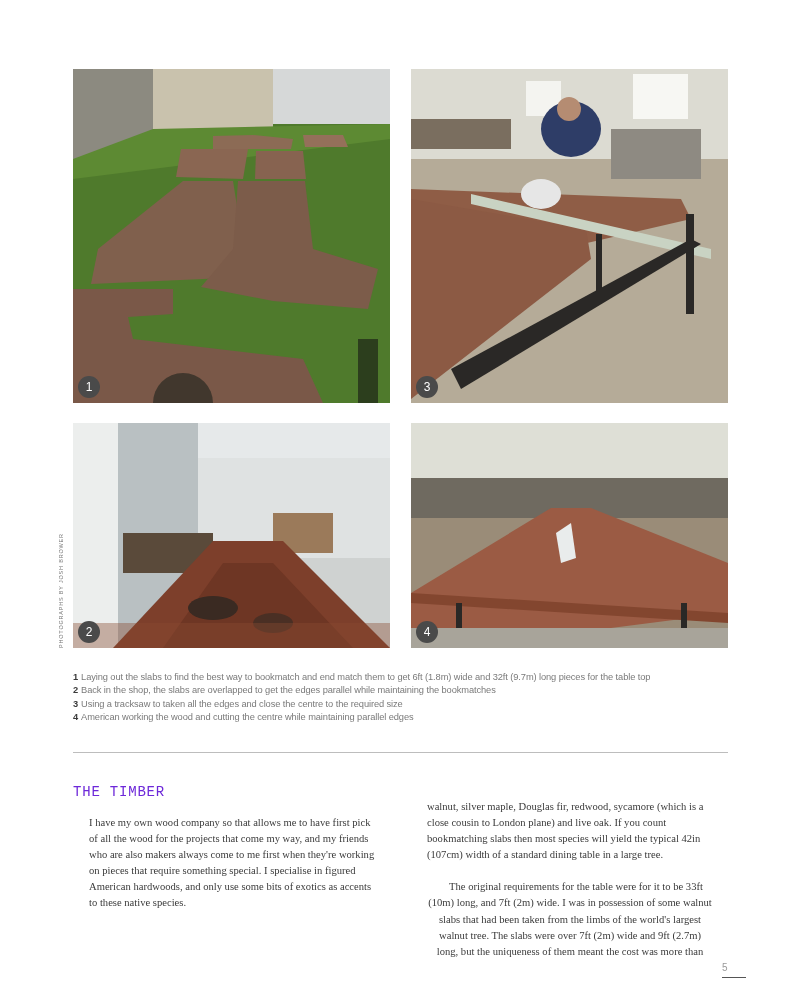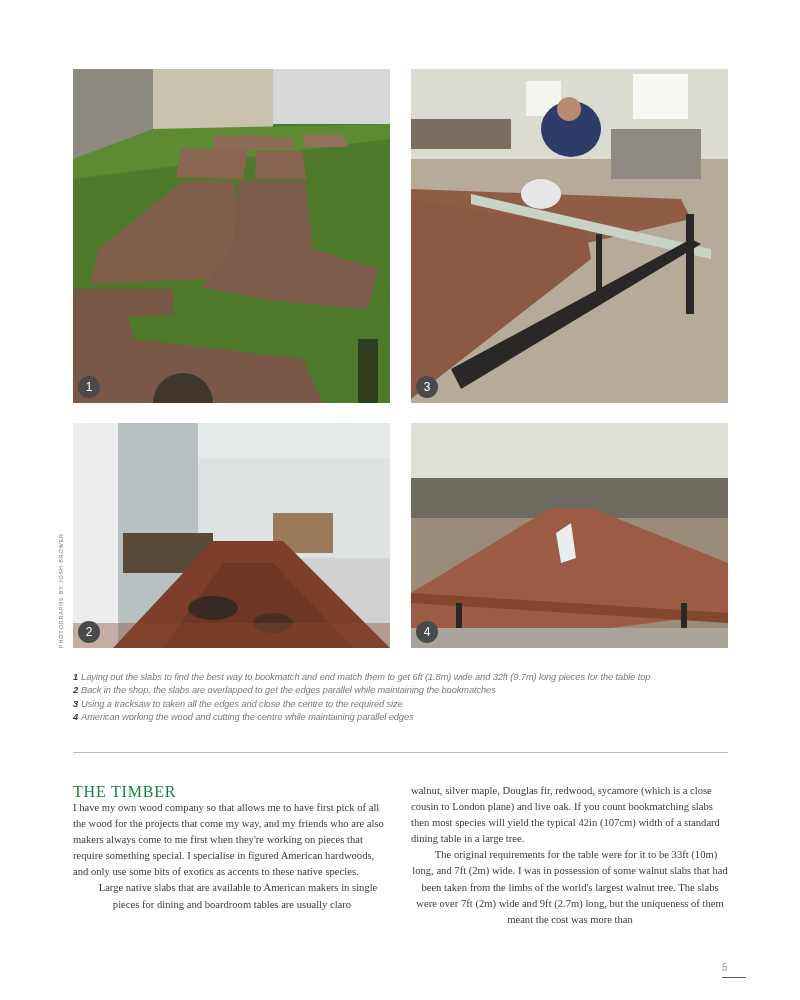--- a/index.html
+++ b/index.html
@@ -6,29 +6,29 @@
   body { width:800px; height:1000px; position:relative; overflow:hidden; font-family:"Liberation Sans", sans-serif; color:#3a3a3a; }
   .photo { position:absolute; overflow:hidden; }
   .photo svg { display:block; width:100%; height:100%; }
   .badge { position:absolute; left:5px; bottom:5px; width:22px; height:22px; border-radius:50%; background:#4a4a4a; color:#fff; font-size:12px; line-height:22px; text-align:center; font-family:"Liberation Sans", sans-serif; }
   #p1 { left:73px; top:69px; width:317px; height:334px; }
   #p3 { left:411px; top:69px; width:317px; height:334px; }
   #p2 { left:73px; top:423px; width:317px; height:225px; }
   #p4 { left:411px; top:423px; width:317px; height:225px; }
   .credit { position:absolute; left:58px; top:648px; transform-origin:0 0; transform:rotate(-90deg); font-size:5.5px; letter-spacing:0.8px; color:#777; white-space:nowrap; width:130px; }
   .captions { position:absolute; left:73px; top:671px; width:680px; font-size:9.3px; color:#7a7a7a; line-height:13.4px; letter-spacing:-0.1px; }
-  .captions .cap { white-space:nowrap;font-style:italic; }
+  .captions .cap { white-space:nowrap; }
   .captions .num { color:#3a3a3a; font-weight:bold; margin-right:3px; }
   .rule { position:absolute; left:73px; top:752px; width:655px; height:1px; background:#bdbdbd; }
   .col { position:absolute; top:785px; width:318px; font-family:"Liberation Serif", serif; font-size:10.6px; line-height:16.1px; color:#3a3a3a; }
   #col1 { left:73px; }
   #col2 { left:411px; top:783px; }
-  .col p { margin:0; }
+  .col p { margin:16px; }
   .col p.indent { text-indent:12px;text-align:center; }
-  .section-title { font-family:Liberation Serif, serif; font-size:16px; letter-spacing:0.8px; color:#15803d; margin:0 0 1px 0; line-height:14px; }
+  .section-title { font-family:Liberation Mono, monospace; font-size:14px; letter-spacing:0.8px; color:#6d28d9; margin:0 0 1px 0; line-height:14px; }
   .pagenum { position:absolute; left:722px; top:962px; font-size:10px; color:#999; }
   .pagerule { position:absolute; left:722px; top:977px; width:24px; height:1px; background:#555; }
 </style>
 </head>
 <body>
 
 <div class="photo" id="p1">
   <svg viewBox="0 0 317 334" preserveAspectRatio="none">
     <rect width="317" height="334" fill="#4f7a2c"></rect>
     <rect x="0" y="0" width="80" height="90" fill="#8c8a80"></rect>
@@ -109,21 +109,20 @@
   <div class="cap"><span class="num">2</span><span>Back in the shop, the slabs are overlapped to get the edges parallel while maintaining the bookmatches</span></div>
   <div class="cap"><span class="num">3</span><span>Using a tracksaw to taken all the edges and close the centre to the required size</span></div>
   <div class="cap"><span class="num">4</span><span>American working the wood and cutting the centre while maintaining parallel edges</span></div>
 </div>
 
 <div class="rule"></div>
 
 <div class="col" id="col1">
   <div class="section-title">THE TIMBER</div>
   <p>I have my own wood company so that allows me to have first pick of all the wood for the projects that come my way, and my friends who are also makers always come to me first when they're working on pieces that require something special. I specialise in figured American hardwoods, and only use some bits of exotics as accents to these native species.</p>
-  <p class="indent">Large native slabs that are available to American makers in single pieces for dining and boardroom tables are usually claro</p>
 </div>
 
 <div class="col" id="col2">
   <p>walnut, silver maple, Douglas fir, redwood, sycamore (which is a close cousin to London plane) and live oak. If you count bookmatching slabs then most species will yield the typical 42in (107cm) width of a standard dining table in a large tree.</p>
   <p class="indent">The original requirements for the table were for it to be 33ft (10m) long, and 7ft (2m) wide. I was in possession of some walnut slabs that had been taken from the limbs of the world's largest walnut tree. The slabs were over 7ft (2m) wide and 9ft (2.7m) long, but the uniqueness of them meant the cost was more than</p>
 </div>
 
 <div class="pagenum">5</div>
 <div class="pagerule"></div>
 

